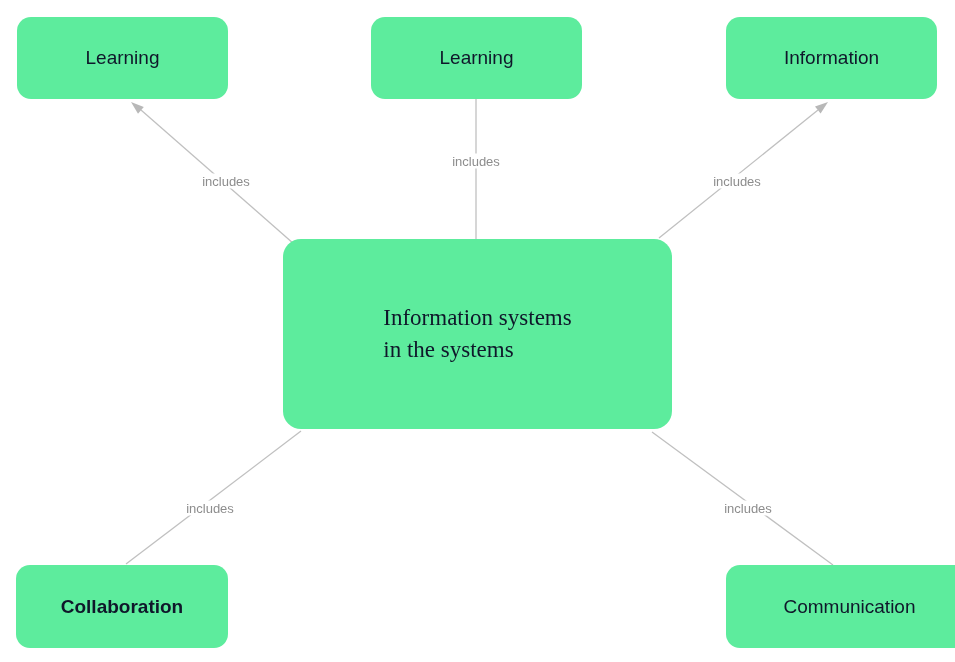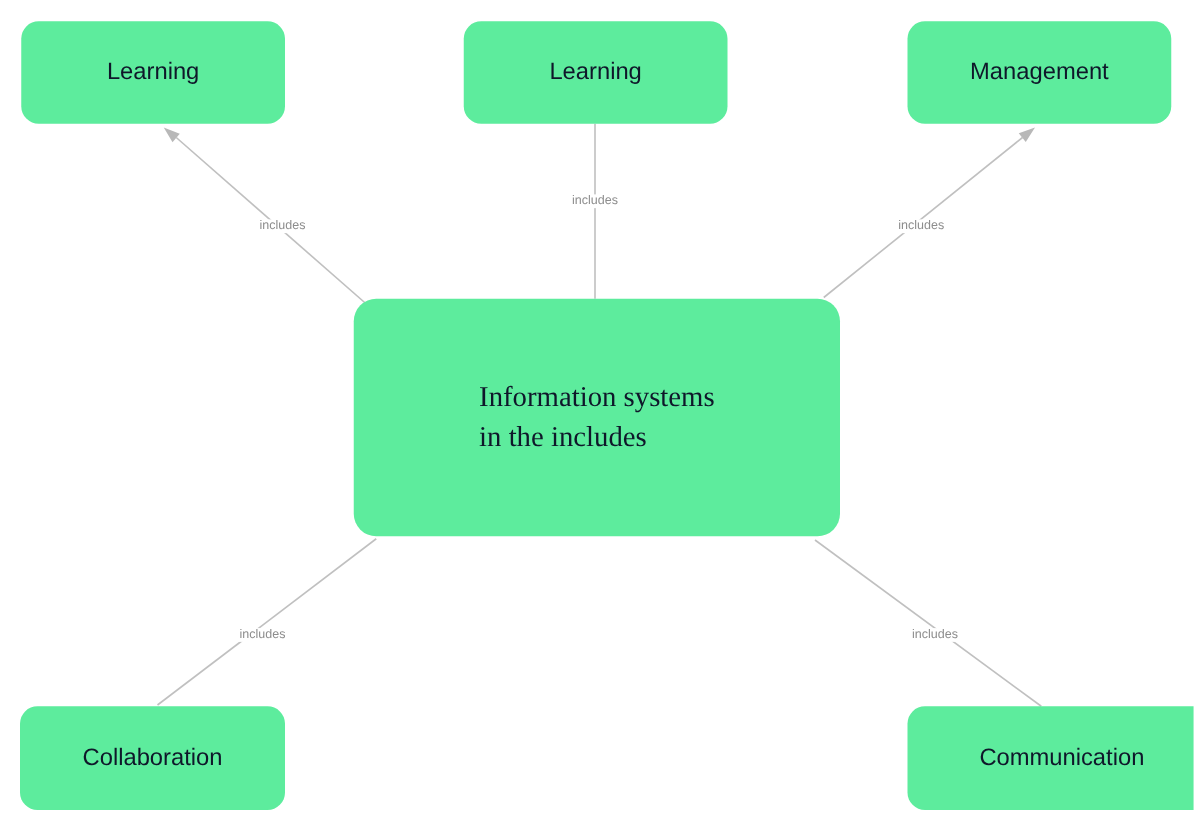--- a/index.html
+++ b/index.html
@@ -37,21 +37,21 @@
   .node-center {
     border-radius: 18px;
     font-size: 23px;
     line-height: 1.4;
   }
   .edge-label {
     position: absolute;
     transform: translate(-50%, -50%);
     background: #ffffff;
     color: #8d8d8d;
-    font-size: 10px;
+    font-size: 13px;
     padding: 0 4px;
     white-space: nowrap;
   }
 </style>
 </head>
 <body>
 
 <div class="canvas">
 
   <svg class="edges-svg" viewBox="0 0 955 662">
@@ -77,31 +77,31 @@
 
   <div class="node" style="left:17px; top:17px; width:211px; height:82px;">
     <span>Learning</span>
   </div>
 
   <div class="node" style="left:371px; top:17px; width:211px; height:82px;">
     <span>Learning</span>
   </div>
 
   <div class="node" style="left:726px; top:17px; width:211px; height:82px;">
-    <span>Management</span>
+    <span>Information</span>
   </div>
 
   <div class="node node-center" style="left:283px; top:239px; width:389px; height:190px;font-family:Liberation Serif, serif;">
     <span>
       <span>Information systems</span><br>
-      <span>in the includes</span>
+      <span>in the systems</span>
     </span>
   </div>
 
-  <div class="node" style="left:16px; top:565px; width:212px; height:83px;">
+  <div class="node" style="left:16px; top:565px; width:212px; height:83px;font-weight:bold;">
     <span>Collaboration</span>
   </div>
 
   <div class="node" style="left:726px; top:565px; width:247px; height:83px;">
     <span>Communication</span>
   </div>
 
 </div>
 
 </body></html>

